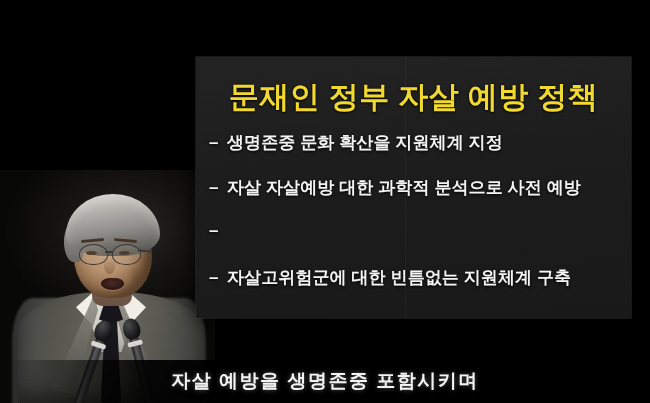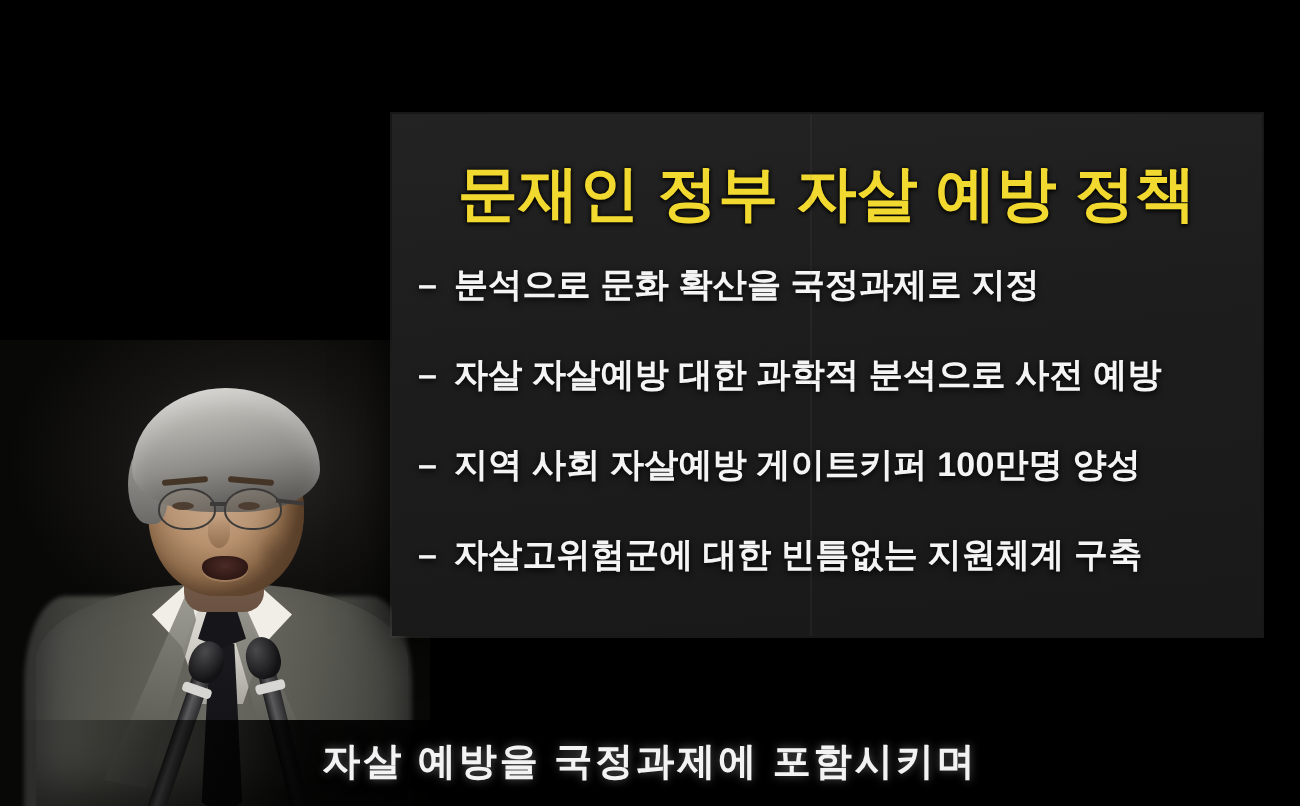--- a/index.html
+++ b/index.html
@@ -364,34 +364,33 @@
       <div class="mic-band"></div>
     </div>
   </div>
 
   <div id="slide-panel">
     <div id="slide-title">문재인 정부 자살 예방 정책</div>
 
     <div id="bullet-list">
       <div class="bullet">
         <span class="bullet-dash">–</span>
-        <span>분석으로 문화 확산을 국정과제로 지정</span>
+        <span>생명존중 문화 확산을 지원체계 지정</span>
       </div>
       <div class="bullet">
         <span class="bullet-dash">–</span>
         <span>자살 자살예방 대한 과학적 분석으로 사전 예방</span>
       </div>
       <div class="bullet">
         <span class="bullet-dash">–</span>
-        <span>지역 사회 자살예방 게이트키퍼 100만명 양성</span>
       </div>
       <div class="bullet">
         <span class="bullet-dash">–</span>
         <span>자살고위험군에 대한 빈틈없는 지원체계 구축</span>
       </div>
     </div>
   </div>
 
   <div id="caption-band">
-    <div id="caption-text">자살 예방을 국정과제에 포함시키며</div>
+    <div id="caption-text">자살 예방을 생명존중 포함시키며</div>
   </div>
 
 </div>
 
 </body></html>

